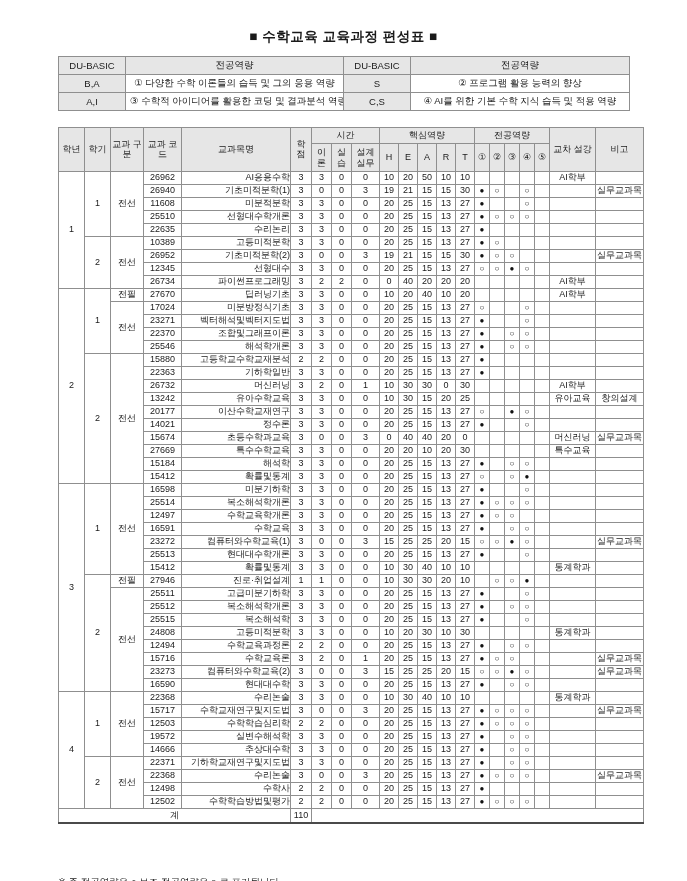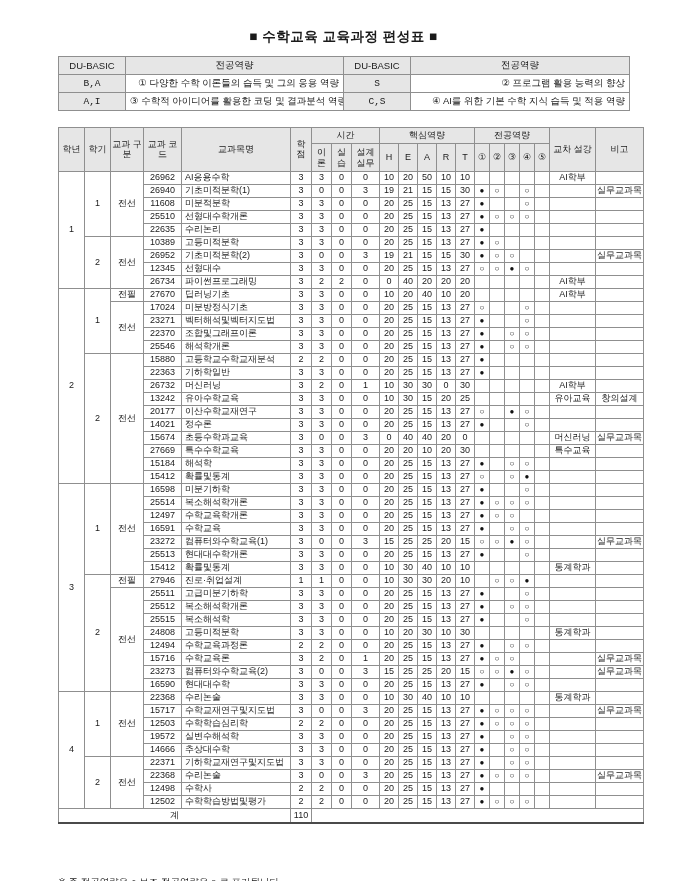--- a/index.html
+++ b/index.html
@@ -7,28 +7,28 @@
   .page { position:relative; width:661px; height:881px; background:#fff; overflow:hidden; }
   .title { position:absolute; top:28px; left:0; width:687px; text-align:center;
            font-size:13.5px; font-weight:bold; letter-spacing:0.5px; }
   table { border-collapse:collapse; table-layout:fixed; }
   th, td { border:1px solid #8f8f8f; overflow:hidden; white-space:nowrap; }
   th { background:#e6e6e6; font-weight:normal; white-space:normal; }
 
   .comp-table { position:absolute; left:58px; top:56px; width:571px; font-size:9.5px; border:1.5px solid #5a5a5a; }
   .comp-table th { height:15px;margin-top:12px; }
   .comp-table td { height:15px; }
-  .comp-table td.code { background:#e6e6e6; text-align:center;font-family:Liberation Mono, monospace; }
-  .comp-table td.desc { text-align:right; padding:0 4px; background:#fff; }
+  .comp-table td.code { background:#e6e6e6; text-align:center; }
+  .comp-table td.desc { text-align:center; padding:0 4px; background:#fff; }
 
   .main-table { position:absolute; left:58px; top:127px; width:571px; font-size:9px; border:1.5px solid #5a5a5a; }
   .main-table thead tr.grp th { height:13px; line-height:1.1; }
   .main-table thead tr.sub th { height:25px; line-height:1.15; }
   .main-table td { height:12px; text-align:center; padding:0; line-height:1.1; background:#fff; vertical-align:middle; }
-  .main-table td.left { text-align:left; padding:0 0 0 3px; }
+  .main-table td.left { text-align:right; padding:0 0 0 3px; }
   .main-table td.mark { font-size:8px; color:#111; }
   .main-table tr.total-row td { height:13px; border-bottom:2.5px solid #4a4a4a; }
   .footnote { position:absolute; left:58px; top:844px; font-size:9.5px; color:#222;margin-top:32px; }
 </style>
 </head>
 <body>
 
 <div class="page">
 
   <div class="title">■ 수학교육 교육과정 편성표 ■</div>

